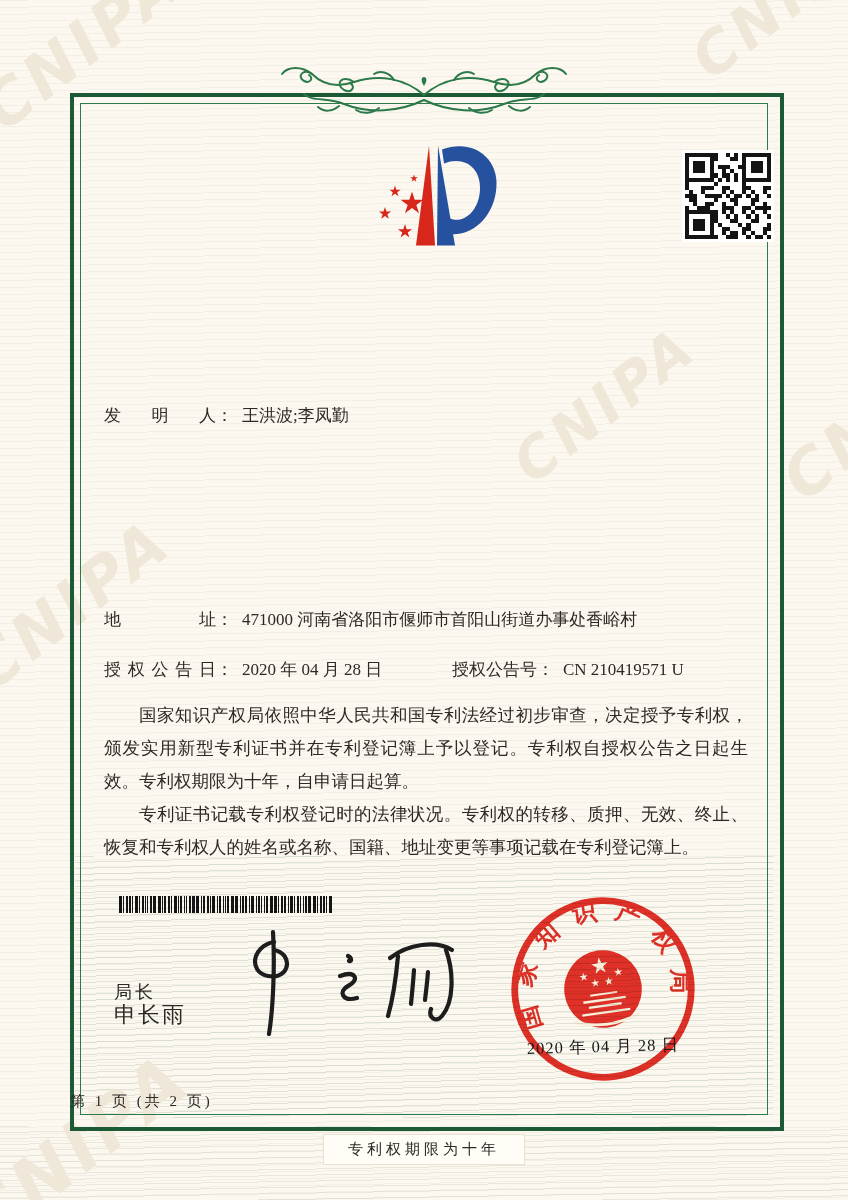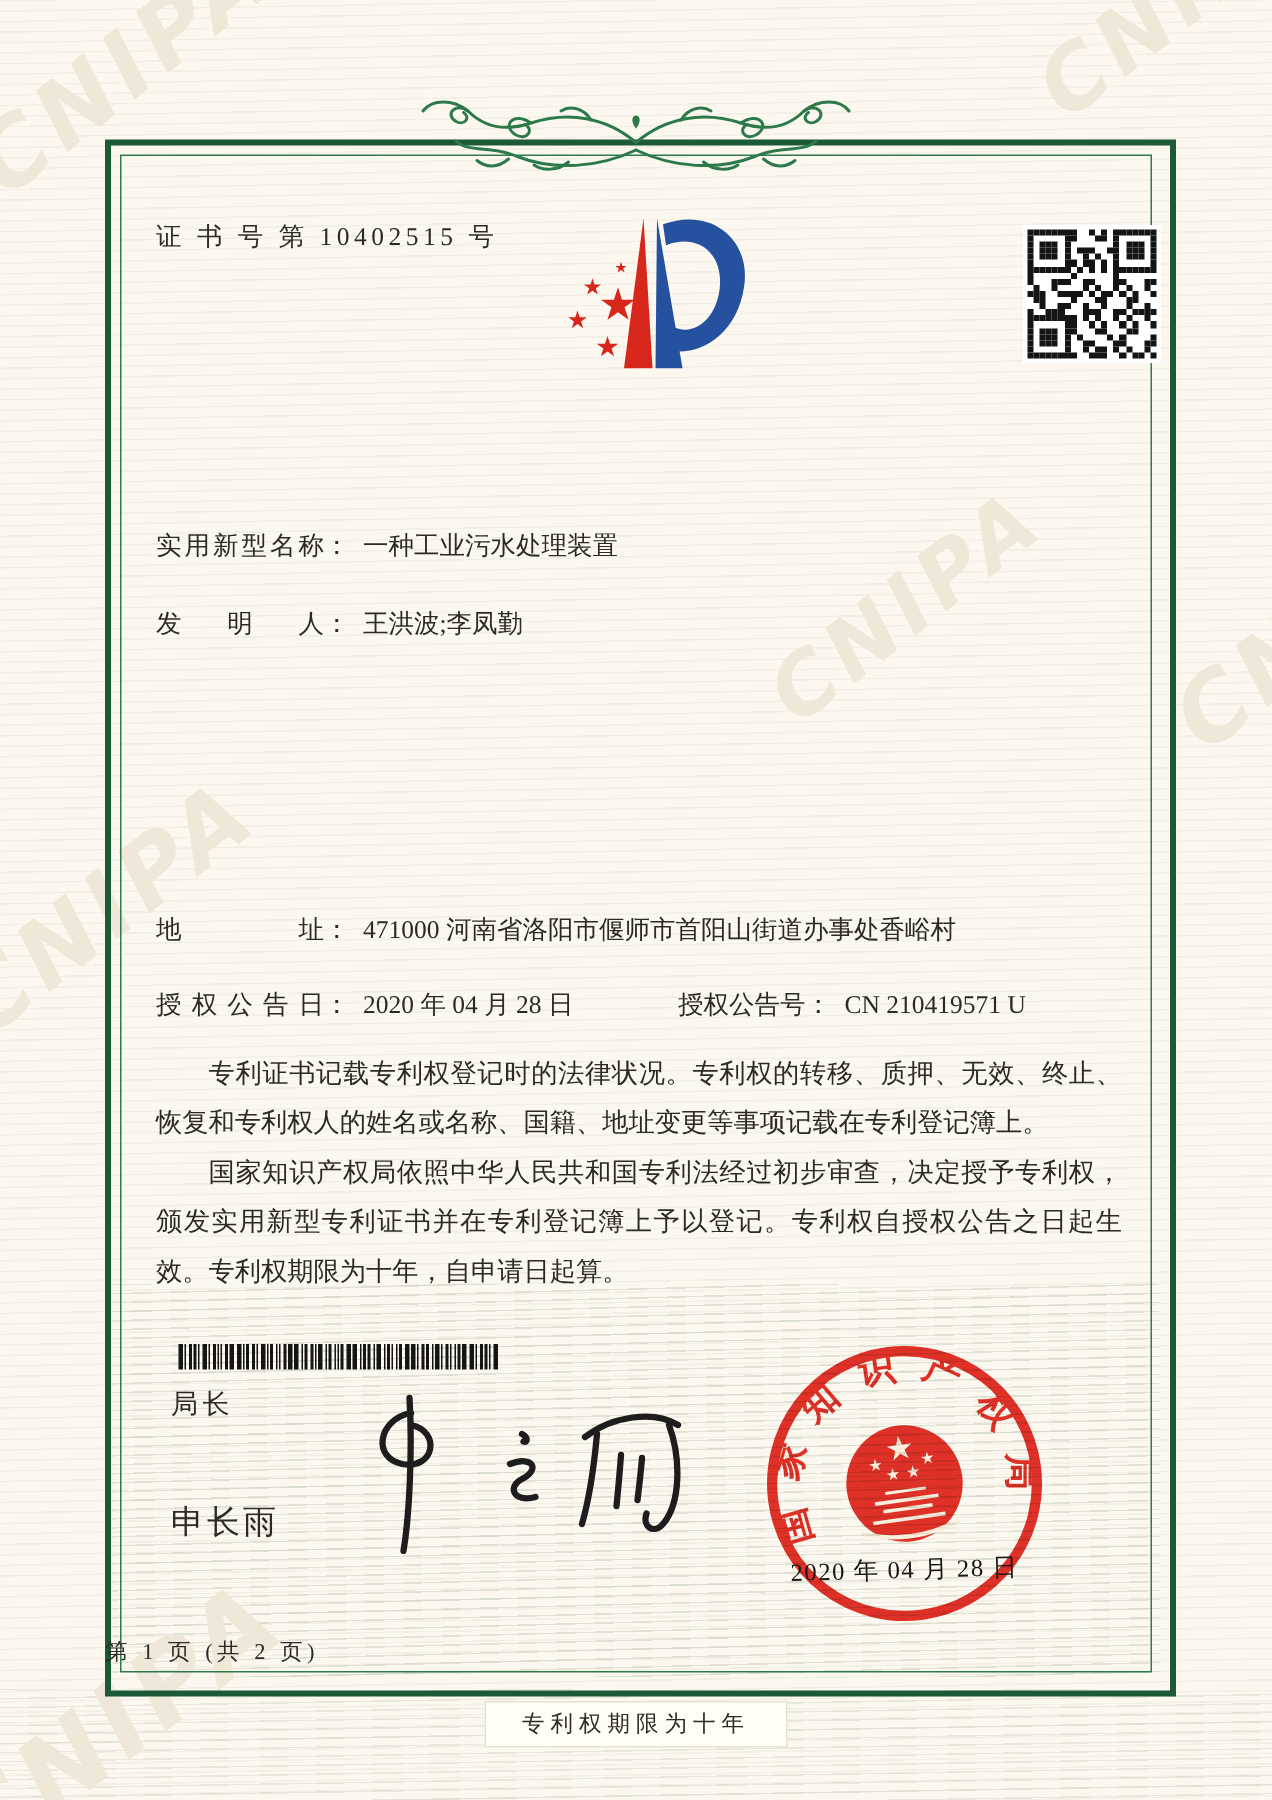--- a/index.html
+++ b/index.html
@@ -31,21 +31,21 @@
   .frow{position:absolute;left:104px;font-size:17px;white-space:nowrap;z-index:3;width:645px;}
   .flabel{display:inline-block;width:112px;text-align:justify;text-align-last:justify;vertical-align:top;}
   .fvalue{margin-left:9px;}
   .pair2{position:absolute;left:348px;top:0;}
   .pair2 .flabel{width:auto;text-align:left;text-align-last:auto;}
   .paras{position:absolute;left:104px;top:699px;width:644px;font-size:17.5px;line-height:33px;
       text-align:justify;z-index:3;}
   .paras p{margin:0;text-indent:2em;}
   .barcode{position:absolute;left:119px;top:896px;width:218px;height:17px;display:flex;z-index:3;}
   .barcode span{display:block;height:100%;background:#151515;flex:none;}
-  .post{position:absolute;left:114px;top:924px;font-size:18px;letter-spacing:3px;z-index:3;}
+  .post{position:absolute;left:114px;top:980px;font-size:18px;letter-spacing:3px;z-index:3;}
   .signer-name{position:absolute;left:114px;top:1000px;font-size:22px;letter-spacing:2px;z-index:3;}
   .signature{position:absolute;left:228px;top:926px;width:240px;height:110px;z-index:4;}
   .seal{position:absolute;left:506px;top:892px;width:194px;height:194px;z-index:5;
       transform:rotate(-8deg);opacity:0.94;mix-blend-mode:multiply;}
   .seal-date{position:absolute;left:506px;top:1036px;width:194px;text-align:center;font-size:16.5px;
       color:#161616;z-index:6;transform:rotate(-1.5deg);letter-spacing:1px;}
   .page-info{position:absolute;left:70px;right:70px;top:1092px;font-size:15px;
       letter-spacing:3px;z-index:3;}
   .note{position:absolute;left:50%;top:1134px;transform:translateX(-50%);background:#fffdf6;
       border:1px solid #e9e1d0;padding:5px 24px;font-size:15px;letter-spacing:4px;z-index:3;}
@@ -84,21 +84,20 @@
         <path d="M282,24 C290,18 298,26 290,31 C284,34 280,28 285,25"></path>
         <path d="M200,30 C205,22 214,20 220,24"></path>
         <path d="M215,58 C222,64 232,64 238,60"></path>
         <path d="M255,56 C262,62 270,62 276,57"></path>
       </g>
       <use href="#flr" transform="translate(340,0) scale(-1,1)"></use>
       <path d="M170,34 C165,26 175,26 170,34 Z" fill="#2c7a4a"></path>
     </g>
   </svg>
 
-  <div class="cert-no">证 书 号 第 10402515 号</div>
 
   <svg class="logo" viewBox="0 0 150 115">
     <polygon points="77,12 83,112 64,112" fill="#d7271b"></polygon>
     <polygon points="86,12 103,112 85,112" fill="#26519f"></polygon>
     <path d="M 90 16 C 124 4, 149 28, 144 58 C 139 92, 110 106, 93 99 L 96 84 C 111 92, 127 78, 128 56 C 129 34, 112 22, 92 30 Z" fill="#26519f"></path>
     <g fill="#d7271b">
       <use href="#star" transform="translate(62,45) scale(4)"></use>
       <use href="#star" transform="translate(43,58) scale(6)"></use>
       <use href="#star" transform="translate(60,70) scale(12)"></use>
       <use href="#star" transform="translate(33,80) scale(6.5)"></use>
@@ -544,39 +543,36 @@
       <div></div>
       <div class="q"></div>
       <div></div>
       <div class="q"></div>
       <div class="q"></div>
       <div></div>
       <div class="q"></div>
     </div>
 
 
-  <div class="frow" style="top:352px">
-    <span class="flabel">实用新型名称</span><span>：</span><span class="fvalue">一种工业污水处理装置</span>
-  </div>
   <div class="frow" style="top:404px">
     <span class="flabel">发明人</span><span>：</span><span class="fvalue">王洪波;李凤勤</span>
   </div>
   <div class="frow" style="top:608px">
     <span class="flabel">地址</span><span>：</span><span class="fvalue">471000 河南省洛阳市偃师市首阳山街道办事处香峪村</span>
   </div>
   <div class="frow" style="top:658px">
     <span class="flabel">授权公告日</span><span>：</span><span class="fvalue">2020 年 04 月 28 日</span>
     <span class="pair2">
       <span class="flabel">授权公告号</span><span>：</span><span class="fvalue">CN 210419571 U</span>
     </span>
   </div>
 
   <div class="paras">
+    <p>国家知识产权局依照中华人民共和国专利法经过初步审查，决定授予专利权，颁发实用新型专利证书并在专利登记簿上予以登记。专利权自授权公告之日起生效。专利权期限为十年，自申请日起算。</p>
     <p>专利证书记载专利权登记时的法律状况。专利权的转移、质押、无效、终止、恢复和专利权人的姓名或名称、国籍、地址变更等事项记载在专利登记簿上。</p>
-    <p>国家知识产权局依照中华人民共和国专利法经过初步审查，决定授予专利权，颁发实用新型专利证书并在专利登记簿上予以登记。专利权自授权公告之日起生效。专利权期限为十年，自申请日起算。</p>
   </div>
 
   <div class="barcode" id="barcode">
       <span style="width: 3px; margin-right: 1px;"></span>
       <span style="width: 1px; margin-right: 2px;"></span>
       <span style="width: 2px; margin-right: 1px;"></span>
       <span style="width: 2px; margin-right: 1px;"></span>
       <span style="width: 1px; margin-right: 2px;"></span>
       <span style="width: 3px; margin-right: 1px;"></span>
       <span style="width: 1px; margin-right: 2px;"></span>

